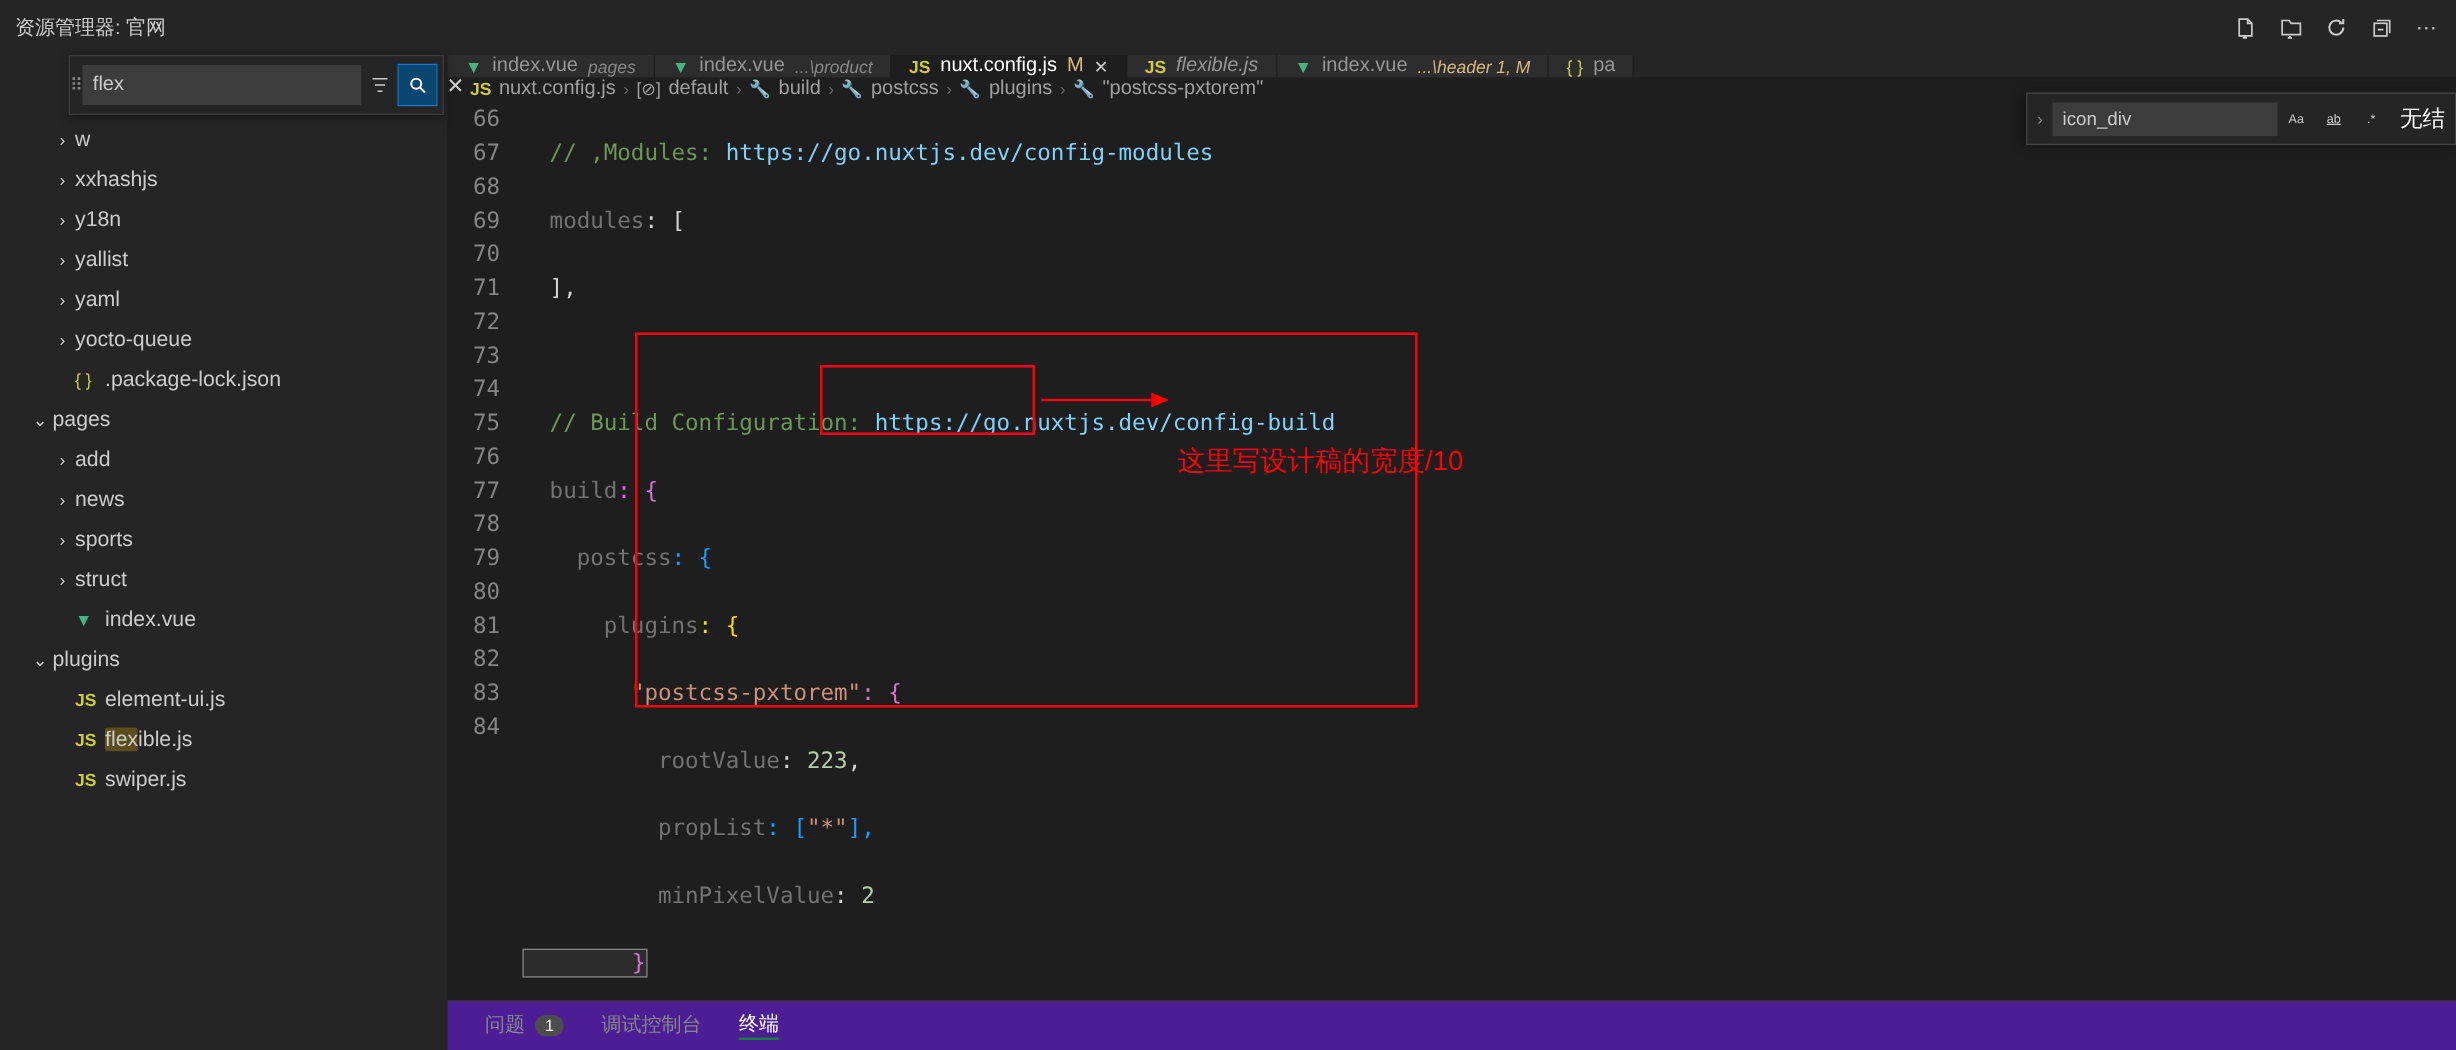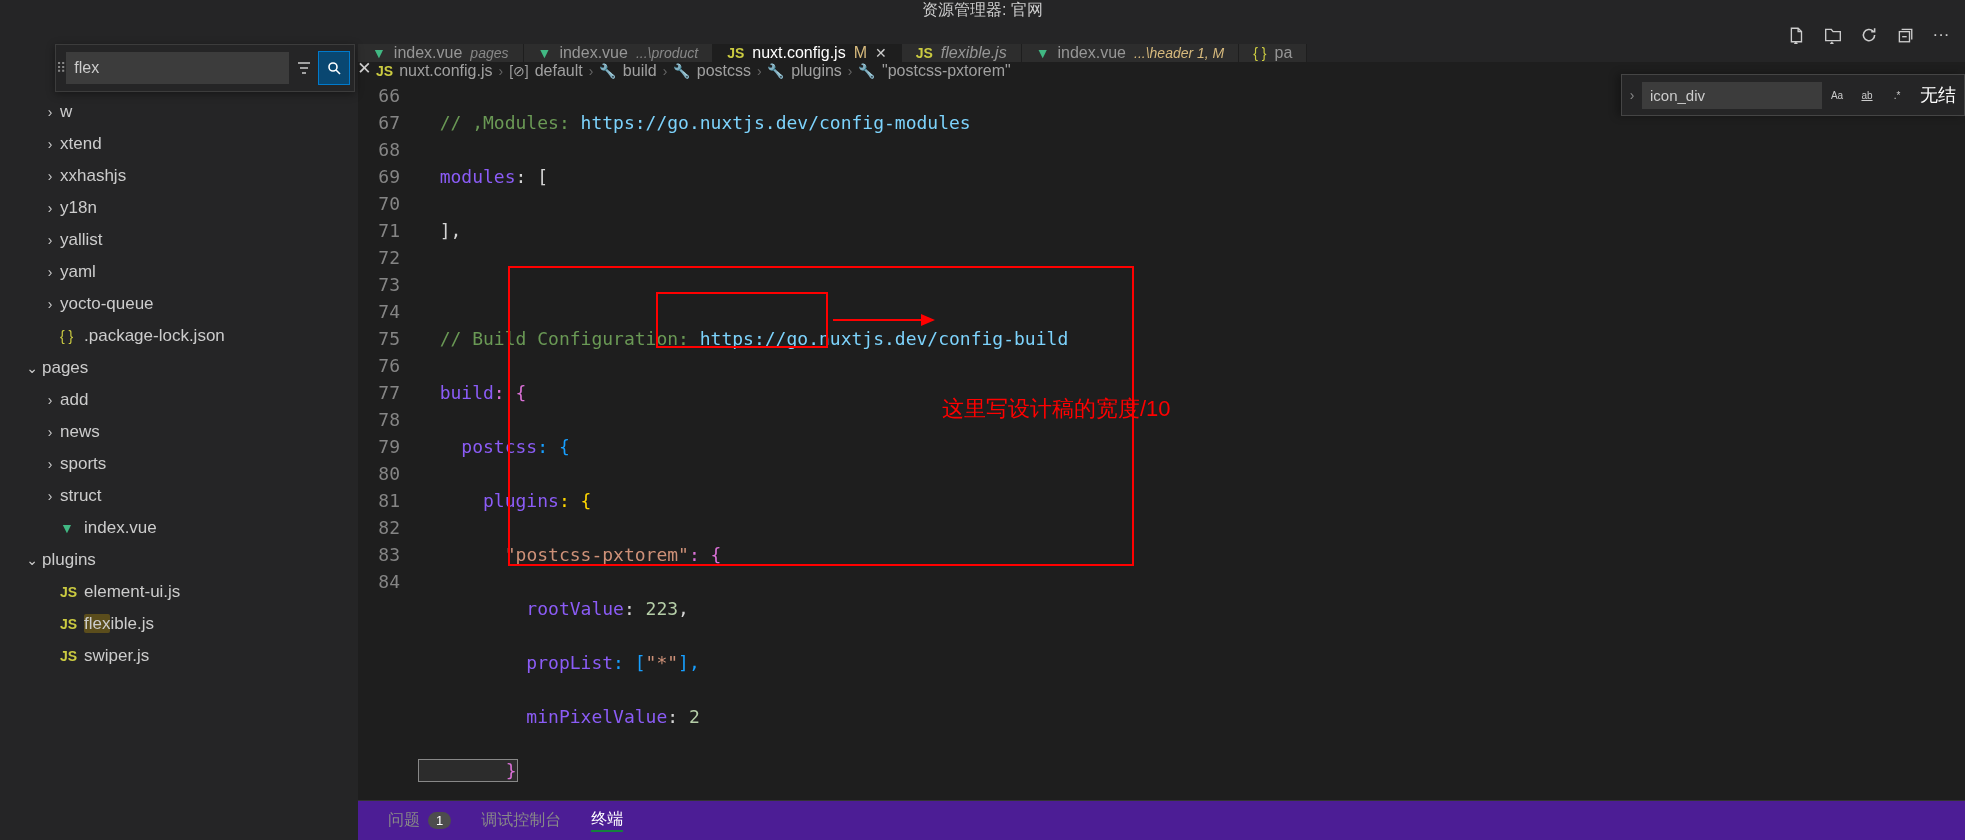--- a/index.html
+++ b/index.html
@@ -1,18 +1,18 @@
 <!DOCTYPE html>
 <html><head>
 <meta charset="utf-8">
 <style>
 * { margin:0; padding:0; box-sizing:border-box; }
 body { width:1965px; height:840px; background:#1e1e1e; color:#cccccc; font-family:"Segoe UI","Microsoft YaHei",sans-serif; font-size:17px; overflow:hidden; position:relative; }
 
-.title-bar { height:44px; display:flex; align-items:center; background:#252526;flex-direction:column; }
+.title-bar { height:44px; display:flex; align-items:center; background:#252526; }
 .title-bar-label { padding:0 12px; font-size:16px; color:#ccc; }
 .title-actions { margin-left:auto; display:flex; gap:8px; padding-right:10px; }
 .title-actions .ico { width:28px; height:28px; display:flex; align-items:center; justify-content:center; color:#ccc; cursor:pointer; }
 
 .main { display:flex; height:796px; }
 
 .sidebar { width:358px; background:#252526; display:flex; flex-direction:column; position:relative; }
 .search-overlay { position:absolute; top:0; left:55px; width:300px; height:48px; background:#252526; display:flex; align-items:center; border:1px solid #3c3c3c; box-shadow:0 2px 8px rgba(0,0,0,.4); z-index:10; }
 .search-drag { width:28px; display:flex; align-items:center; justify-content:center; color:#888; cursor:grab; font-size:14px;}
 .search-input { flex:1; background:#3c3c3c; border:none; color:#ccc; padding:6px 8px; font-size:16px; outline:none; height:32px;}
@@ -47,35 +47,35 @@
 .breadcrumbs { height:30px; display:flex; align-items:center; padding:0 18px; font-size:16px; color:#a0a0a0; gap:6px; background:#1e1e1e;}
 .breadcrumbs .sep { color:#666; font-size:14px;}
 .breadcrumbs .bicon { font-size:14px;}
 .js-c { color:#cbcb41; font-weight:bold; font-size:12px;}
 .wrench { color:#b0b0b0;}
 
 .code-wrap { display:flex; flex:1; position:relative;}
 .gutter { width:60px; text-align:right; padding-right:18px; color:#858585; font-family:Consolas,monospace; font-size:18px; line-height:27px; padding-top:2px;}
 .code { flex:1; font-family:Consolas,monospace; font-size:18px; line-height:27px; white-space:pre; color:#d4d4d4; padding-top:2px; position:relative;}
 .c-com { color:#6a9955; }
-.c-key { color:#8b5cf6; }
+.c-key { color:#737373; }
 .c-str { color:#ce9178; }
 .c-num { color:#b5cea8; }
 .c-pun { color:#d4d4d4;}
 .c-br  { color:#ffd700;}
 .c-br2 { color:#da70d6;}
 .c-br3 { color:#179fff;}
 .c-link{ color:#7dd3fc; }
 .cursor-box{border:1px solid #888; background:rgba(100,100,100,.2);}
 .red-box { position:absolute; border:2px solid #ff0000; pointer-events:none;}
 .red-box.big { left:90px; top:186px; width:626px; height:300px;}
 .red-box.small{ left:238px; top:212px; width:172px; height:56px;}
 .arrow { position:absolute; left:415px; top:239px; width:100px; height:2px; background:#ff0000;}
 .arrow::after{content:"";position:absolute;right:-2px;top:-5px;border-left:14px solid #ff0000;border-top:6px solid transparent;border-bottom:6px solid transparent;}
-.annotation { position:absolute; left:524px; top:275px; color:#ff0000; font-size:22px; font-family:"Microsoft YaHei",sans-serif;margin-top:40px;}
+.annotation { position:absolute; left:524px; top:275px; color:#ff0000; font-size:22px; font-family:"Microsoft YaHei",sans-serif;}
 
 .find-widget { position:absolute; right:0; top:74px; height:42px; background:#252526; border:1px solid #454545; display:flex; align-items:center; box-shadow:-4px 0 8px rgba(0,0,0,.3);}
 .find-widget .handle { width:20px; text-align:center; color:#888; font-size:14px; cursor:pointer;}
 .find-widget input { width:180px; background:#3c3c3c; border:none; color:#ccc; padding:5px 8px; font-size:15px; outline:none;}
 .find-widget .fico { width:30px; text-align:center; color:#ccc; font-size:10px; cursor:pointer;}
 .find-widget .fico.u { text-decoration:underline;}
 .find-widget .nores { color:#ffffff; padding:0 8px; font-size:18px;}
 
 .panel-tabs { position:absolute; bottom:0; left:358px; right:0; height:40px; background:#4c1d95; border-top:1px solid #333; display:flex; align-items:center; padding-left:30px; gap:30px; font-size:16px; color:#888;}
 .panel-tabs .ptab { display:flex; align-items:center; gap:8px; cursor:pointer;}
@@ -140,24 +140,20 @@
           </span>
         <span class="ico">✕</span>
       </div>
     </div>
 
     <div class="tree">
       <div style="height:48px"></div>
       <div class="tree-row folder indent2">
           <span class="chev"></span>
           <span>w</span>
-        </div>
-      <div class="tree-row folder indent2">
-          <span class="chev"></span>
-          <span>xtend</span>
         </div>
       <div class="tree-row folder indent2">
           <span class="chev"></span>
           <span>xxhashjs</span>
         </div>
       <div class="tree-row folder indent2">
           <span class="chev"></span>
           <span>y18n</span>
         </div>
       <div class="tree-row folder indent2">

